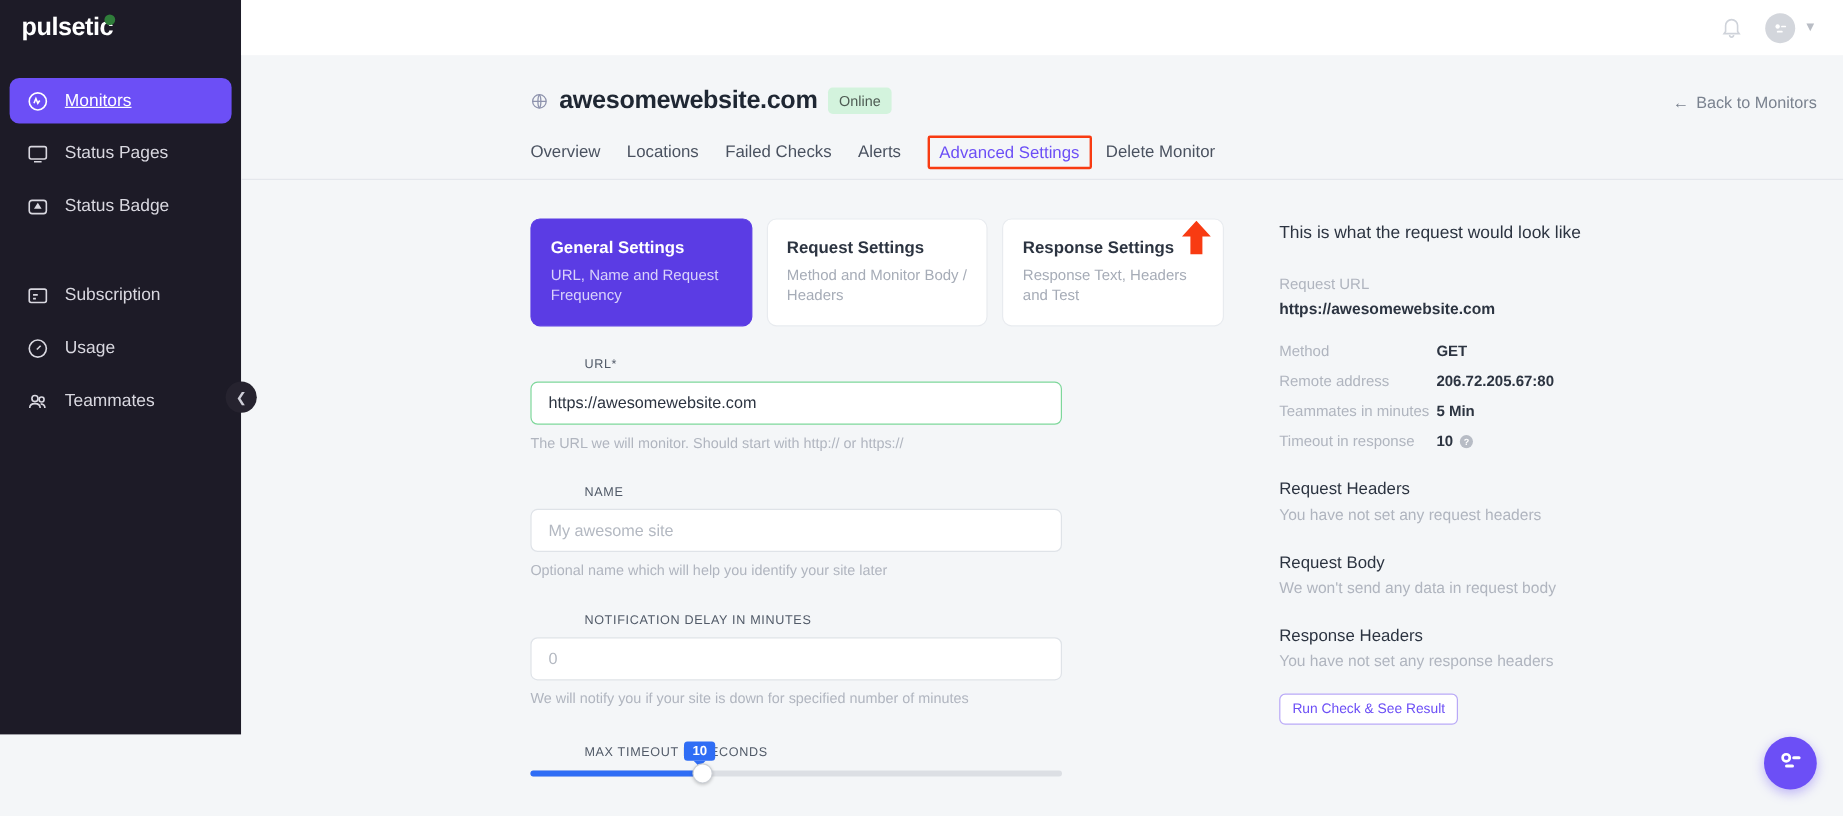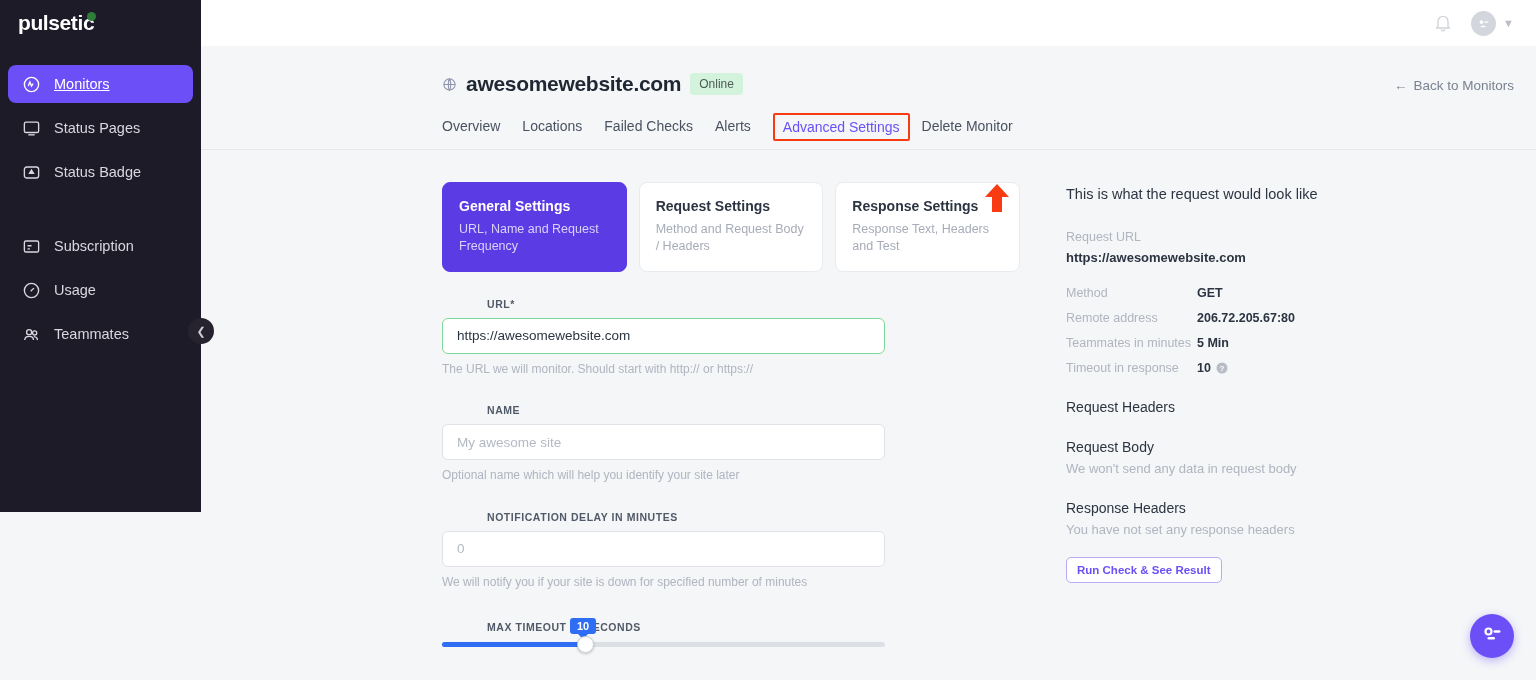--- a/index.html
+++ b/index.html
@@ -6,21 +6,21 @@
   html, body {
     width: 1536px; height: 680px;
     font-family: "Liberation Sans", sans-serif;
     background: #f4f6f8;
     overflow: hidden;
   }
   .app { position: relative; width: 1536px; height: 680px; display: flex; }
 
   
   .sidebar {
-    width: 201px; height: 512px;
+    width: 201px; height: 612px;
     background: #1d1b27;
     flex: 0 0 201px;
     position: relative;
     padding-top: 0;
   }
   .logo-wrap { height: 46px; display: flex; align-items: center; padding-left: 18px; position: relative; }
   .logo-text { color: #ffffff; font-size: 21px; font-weight: bold; letter-spacing: -0.4px; position: relative; }
   .logo-dot {
     position: absolute; width: 9px; height: 9px; border-radius: 50%;
     background: #2f7d3a; top: 1px; right: -2px;
@@ -107,21 +107,21 @@
     background: #ffffff; border: 1px solid #e8ebef; min-height: 88px;
   }
   .card.active { background: #5b3ce4; border-color: #5b3ce4; }
   .card-title { font-size: 14px; font-weight: bold; color: #2c3441; margin-bottom: 7px; }
   .card.active .card-title { color: #ffffff; }
   .card-sub { font-size: 12.5px; color: #a6acb7; line-height: 1.35; }
   .card.active .card-sub { color: #d9d2fb; }
 
   .field { margin-top: 26px; }
   .field-label {
-    font-size: 10.5px; font-weight: bold; letter-spacing: 0.55px;
+    font-size: 10.5px; font-weight: normal; letter-spacing: 0.55px;
     color: #515a68; text-transform: uppercase; margin-bottom: 8px; padding-left: 45px;
   }
   .input {
     width: 443px; height: 36px; border-radius: 6px;
     border: 1px solid #dfe3e8; background: #ffffff;
     padding: 0 14px; font-size: 13.5px; color: #2c3441;
     display: flex; align-items: center; font-family: "Liberation Sans", sans-serif;
   }
   .input.valid { border-color: #7ed79b; }
   .input.placeholder { color: #b4b9c2; }
@@ -158,21 +158,21 @@
   .rp-row { display: flex; margin-bottom: 11px; font-size: 12.5px; }
   .rp-row .k { width: 131px; color: #b0b5bf; flex: 0 0 131px; }
   .rp-row .v { color: #2c3441; font-weight: bold; display: flex; align-items: center; gap: 5px; }
   .q-icon { width: 12px; height: 12px; color: #b7bcc5; }
   .rp-sec { margin-top: 24px; }
   .rp-sec-h { font-size: 14px; color: #2c3441; margin-bottom: 6px; }
   .rp-sec-p { font-size: 13px; color: #b0b5bf; }
   .run-btn {
     margin-top: 20px; display: inline-flex; align-items: center;
     border: 1px solid #b9a9f7; color: #6c4ff6; background: #ffffff;
-    font-size: 11.5px; font-weight: bold; padding: 6px 10px; border-radius: 5px; cursor: pointer;
+    font-size: 11.5px; font-weight: normal; padding: 6px 10px; border-radius: 5px; cursor: pointer;
   }
 
   .chat-fab {
     position: absolute; right: 22px; bottom: 22px;
     width: 44px; height: 44px; border-radius: 50%;
     background: #6c4ff6; display: flex; align-items: center; justify-content: center;
     box-shadow: 0 3px 10px rgba(108,79,246,0.4); cursor: pointer; z-index: 40;
   }
 </style>
 </head>
@@ -315,21 +315,21 @@
 
         <div class="left-col">
 
           <div class="cards">
             <div class="card active">
               <div class="card-title">General Settings</div>
               <div class="card-sub">URL, Name and Request Frequency</div>
             </div>
             <div class="card">
               <div class="card-title">Request Settings</div>
-              <div class="card-sub">Method and Request Body / Headers</div>
+              <div class="card-sub">Method and Monitor Body / Headers</div>
             </div>
             <div class="card">
               <div class="card-title">Response Settings</div>
               <div class="card-sub">Response Text, Headers and Test</div>
             </div>
           </div>
 
           <div class="field">
             <div class="field-label">URL*</div>
             <div class="input valid" placeholder="https://awesomewebsite.com">https://awesomewebsite.com</div>
@@ -397,20 +397,21 @@
                       <circle cx="12" cy="12" r="11"></circle>
                       <text x="12" y="17" font-size="15" text-anchor="middle" fill="#ffffff" font-family="Liberation Sans, sans-serif">?</text>
                     </svg>
                 </span>
               </div>
             </div>
           </div>
 
           <div class="rp-sec">
             <div class="rp-sec-h">Request Headers</div>
+            <div class="rp-sec-p">You have not set any request headers</div>
           </div>
           <div class="rp-sec">
             <div class="rp-sec-h">Request Body</div>
             <div class="rp-sec-p">We won't send any data in request body</div>
           </div>
           <div class="rp-sec">
             <div class="rp-sec-h">Response Headers</div>
             <div class="rp-sec-p">You have not set any response headers</div>
           </div>
 

